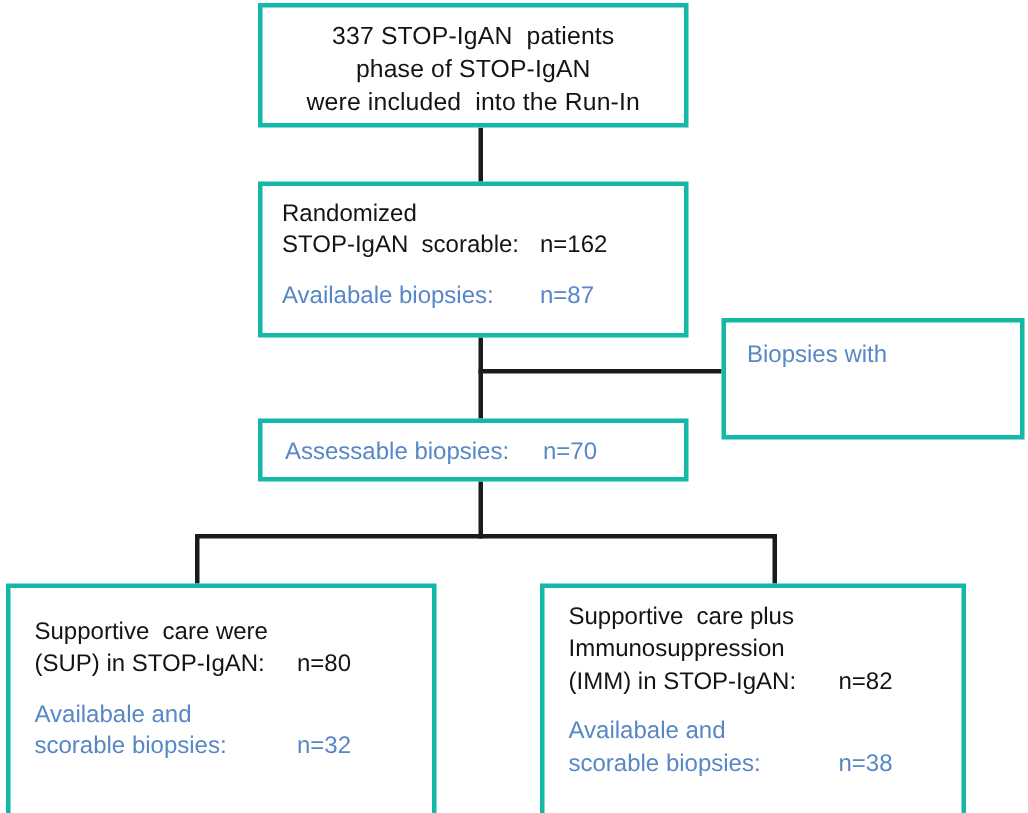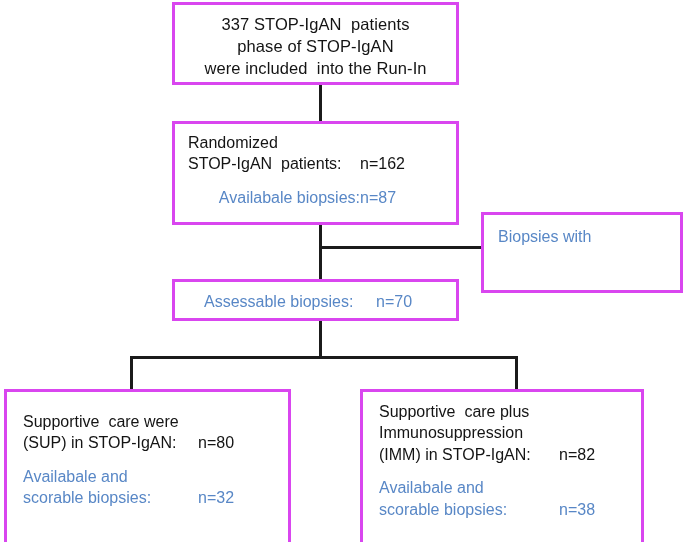--- a/index.html
+++ b/index.html
@@ -14,21 +14,21 @@
   #flowchart {
     position: relative;
     width: 685px;
     height: 542px;
     background: #ffffff;
     overflow: hidden;
   }
   .node {
     position: absolute;
     box-sizing: border-box;
-    border: 3px solid #d946ef;
+    border: 3px solid #14b8a6;
     background: #ffffff;
     z-index: 2;
   }
   .node-inner {
     position: absolute;
     left: 0;
     right: 0;
   }
   .line {
     position: absolute;
@@ -58,21 +58,21 @@
     padding-left: 13px;
     font-size: 16px;
   }
   
   #node-excluded .node-inner {
     padding-left: 14px;
     font-size: 16px;
   }
   
   #node-assessable .node-inner {
-    padding-left: 29px;
+    padding-left: 15px;
     font-size: 16px;
   }
   
   #node-sup .node-inner,
   #node-imm .node-inner {
     padding-left: 16px;
     font-size: 16px;
   }
 
   .gap { display: block; height: 12px; }
@@ -103,23 +103,23 @@
     <div class="node-inner" style="top:8px;">
       <span class="row black">337 STOP-IgAN  patients</span>
       <span class="row black">phase of STOP-IgAN</span>
       <span class="row black">were included  into the Run-In</span>
     </div>
   </div>
 
   <div class="node" id="node-randomized" style="left:172px; top:121px; width:287px; height:104px;">
     <div class="node-inner" style="top:8px;">
       <span class="row black">Randomized</span>
-      <span class="row black"><span class="lbl" style="width:172px;">STOP-IgAN  patients:</span><span class="num">n=162</span></span>
+      <span class="row black"><span class="lbl" style="width:172px;">STOP-IgAN  scorable:</span><span class="num">n=162</span></span>
       <span class="gap"></span>
-      <span class="row blue"><span class="lbl" style="width:172px;text-align:right;">Availabale biopsies:</span><span class="num">n=87</span></span>
+      <span class="row blue"><span class="lbl" style="width:172px;">Availabale biopsies:</span><span class="num">n=87</span></span>
     </div>
   </div>
 
   <div class="node" id="node-excluded" style="left:481px; top:212px; width:202px; height:81px;">
     <div class="node-inner" style="top:11px;">
       <span class="row blue">Biopsies with</span>
     </div>
   </div>
 
   <div class="node" id="node-assessable" style="left:172px; top:279px; width:287px; height:42px;">

